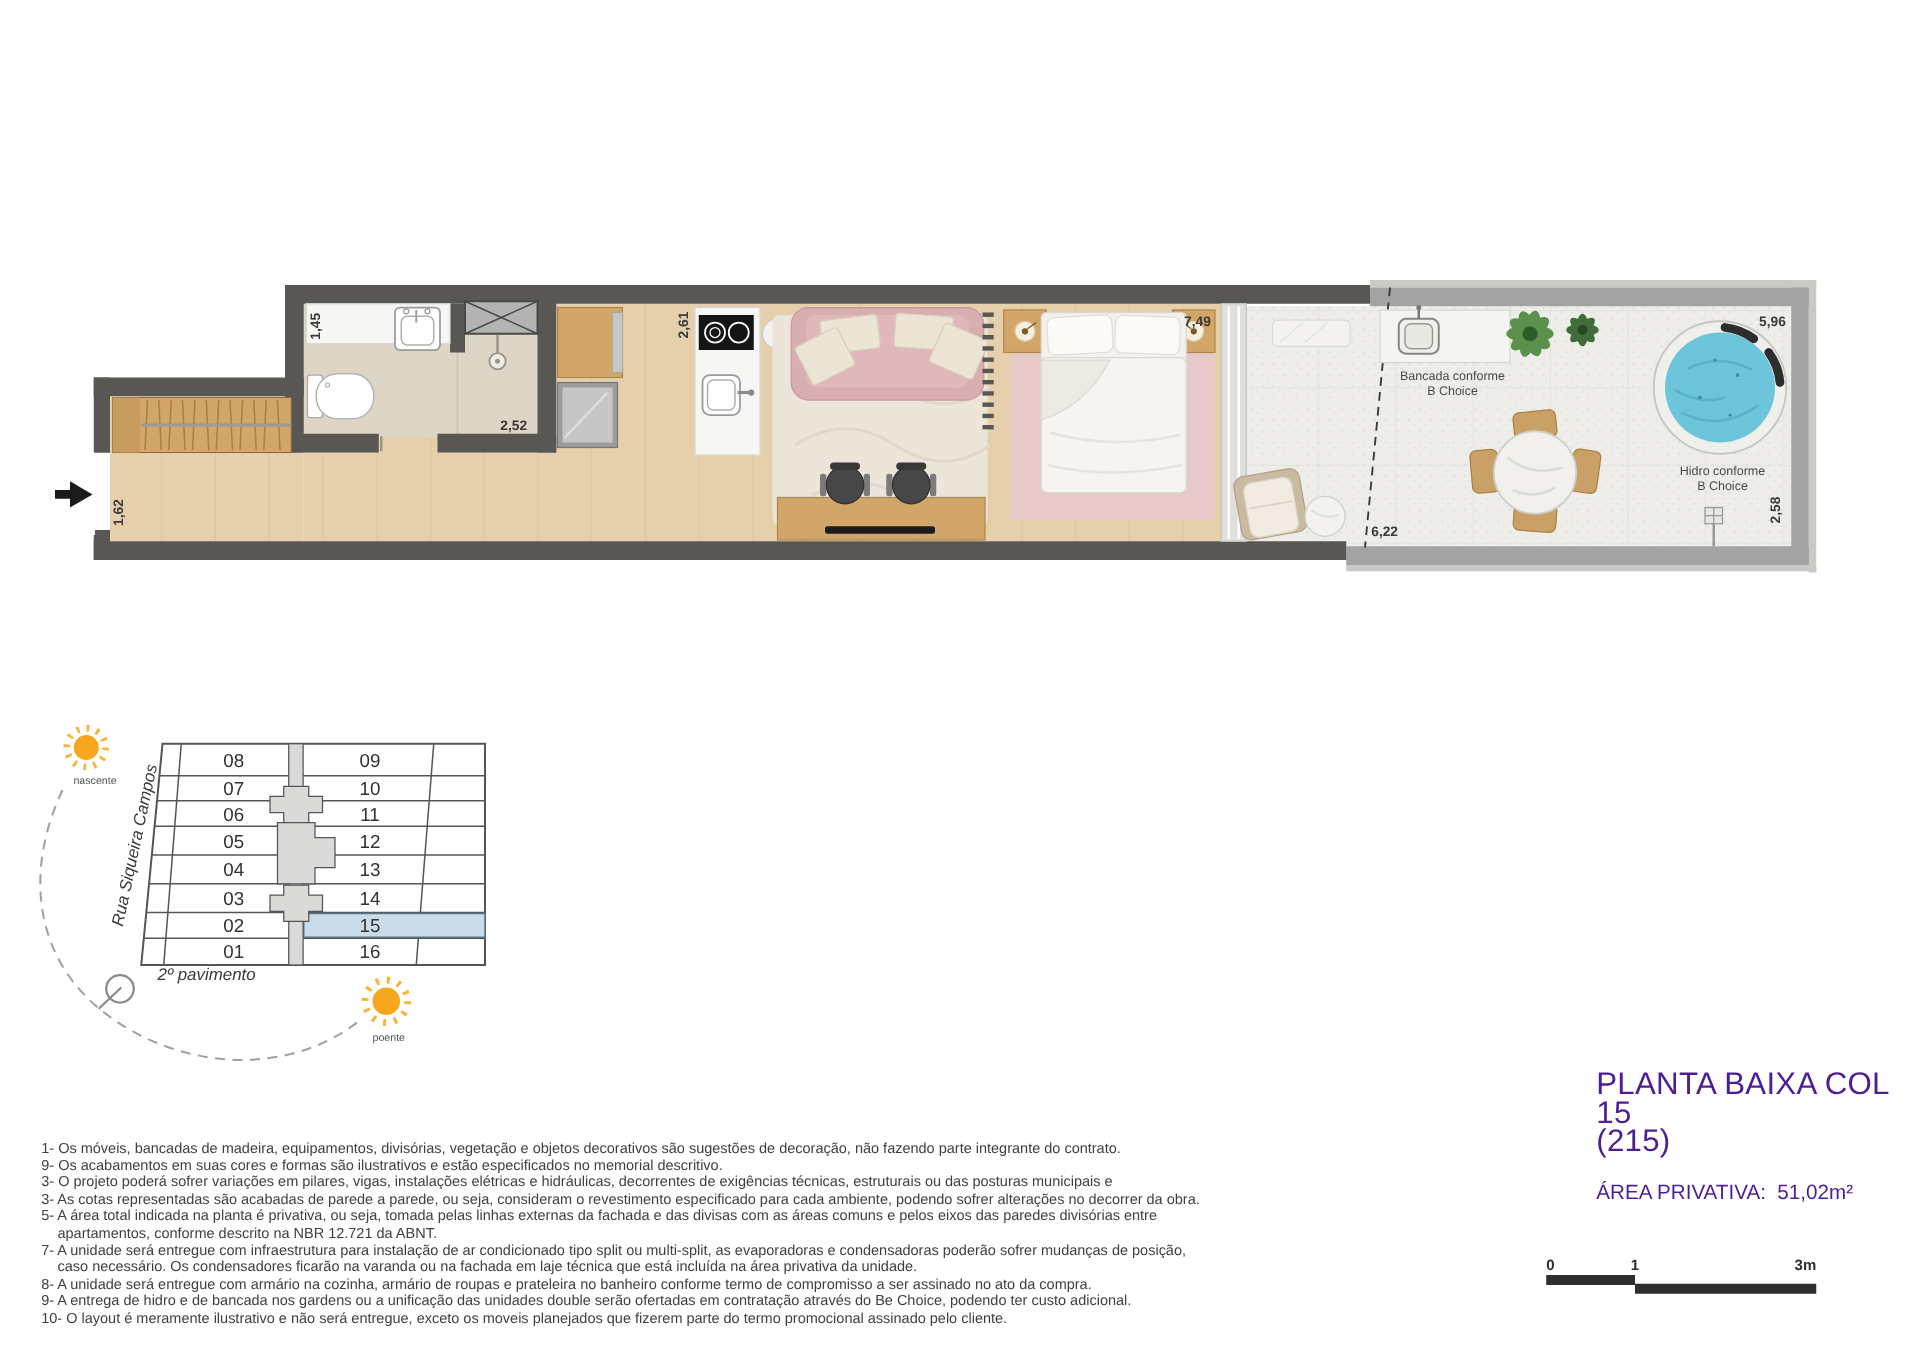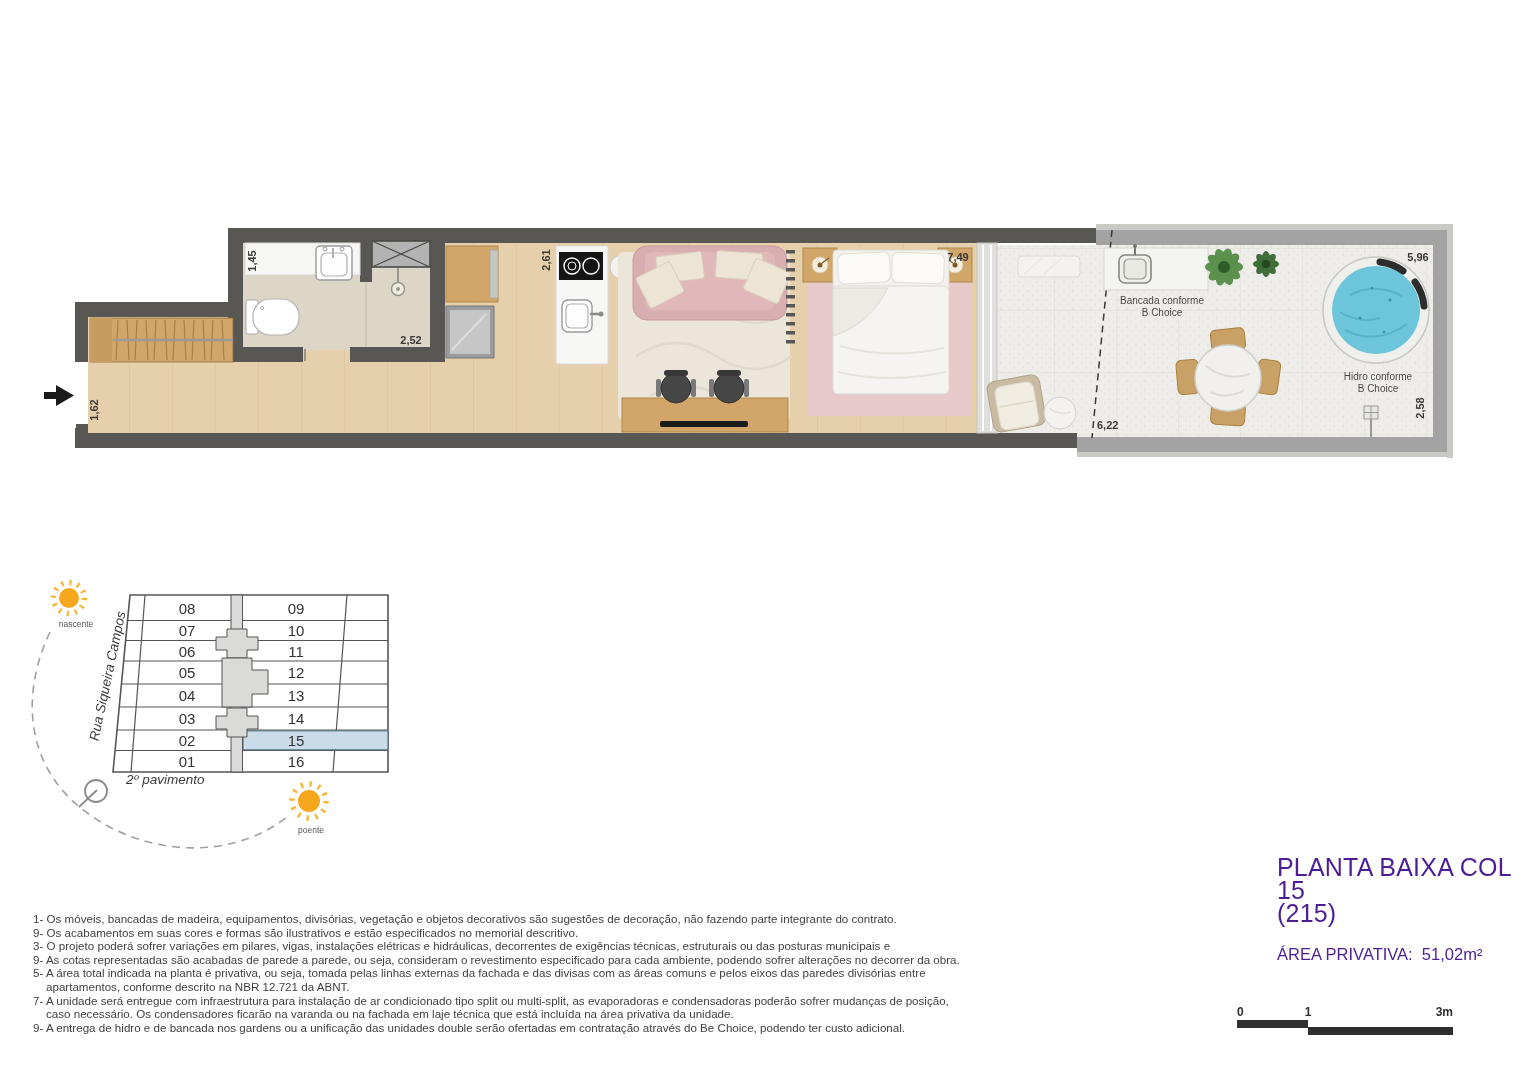--- a/index.html
+++ b/index.html
@@ -369,26 +369,28 @@
   </g>
 
   <text class="keylabel" x="112" y="677" text-anchor="middle" transform="rotate(-78 112 677)">Rua Siqueira Campos</text>
   <text class="keylabel" x="126" y="784">2º pavimento</text>
 </svg>
 
 <div id="notes" class="abs">
   <div class="nline">1- Os móveis, bancadas de madeira, equipamentos, divisórias, vegetação e objetos decorativos são sugestões de decoração, não fazendo parte integrante do contrato.</div>
   <div class="nline">9- Os acabamentos em suas cores e formas são ilustrativos e estão especificados no memorial descritivo.</div>
   <div class="nline">3- O projeto poderá sofrer variações em pilares, vigas, instalações elétricas e hidráulicas, decorrentes de exigências técnicas, estruturais ou das posturas municipais e</div>
-  <div class="nline">9- As cotas representadas são acabadas de parede a parede, ou seja, consideram o revestimento especificado para cada ambiente, podendo sofrer alterações no decorrer da obra.</div>
+  <div class="nline">3- As cotas representadas são acabadas de parede a parede, ou seja, consideram o revestimento especificado para cada ambiente, podendo sofrer alterações no decorrer da obra.</div>
   <div class="nline">5- A área total indicada na planta é privativa, ou seja, tomada pelas linhas externas da fachada e das divisas com as áreas comuns e pelos eixos das paredes divisórias entre</div>
   <div class="nline indent">apartamentos, conforme descrito na NBR 12.721 da ABNT.</div>
   <div class="nline">7- A unidade será entregue com infraestrutura para instalação de ar condicionado tipo split ou multi-split, as evaporadoras e condensadoras poderão sofrer mudanças de posição,</div>
   <div class="nline indent">caso necessário. Os condensadores ficarão na varanda ou na fachada em laje técnica que está incluída na área privativa da unidade.</div>
+  <div class="nline">8- A unidade será entregue com armário na cozinha, armário de roupas e prateleira no banheiro conforme termo de compromisso a ser assinado no ato da compra.</div>
   <div class="nline">9- A entrega de hidro e de bancada nos gardens ou a unificação das unidades double serão ofertadas em contratação através do Be Choice, podendo ter custo adicional.</div>
+  <div class="nline">10- O layout é meramente ilustrativo e não será entregue, exceto os moveis planejados que fizerem parte do termo promocional assinado pelo cliente.</div>
 </div>
 
 <div id="titleblock" class="abs">
   <div class="big">PLANTA BAIXA COL 15</div>
   <div class="big">(215)</div>
   <div class="area">ÁREA PRIVATIVA:  51,02m²</div>
 </div>
 
 <svg class="abs" style="left:1225px;top:1000px" width="260" height="45" viewBox="1225 1000 260 45">
   <text x="1237" y="1016" font-size="12" font-weight="bold" fill="#2e2e2e">0</text>

